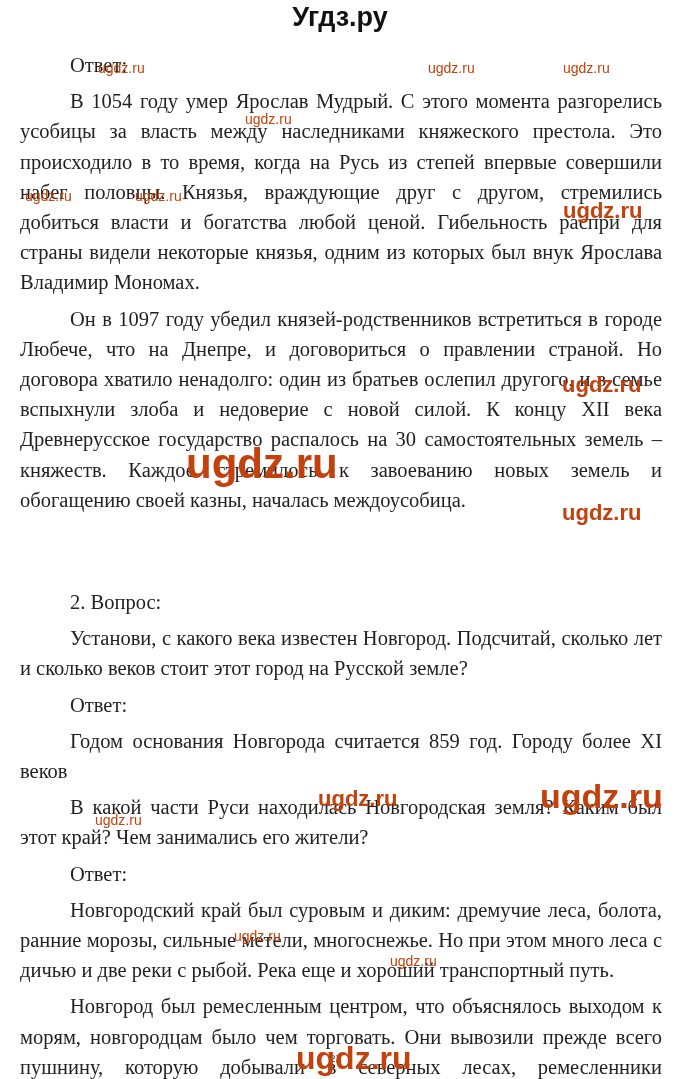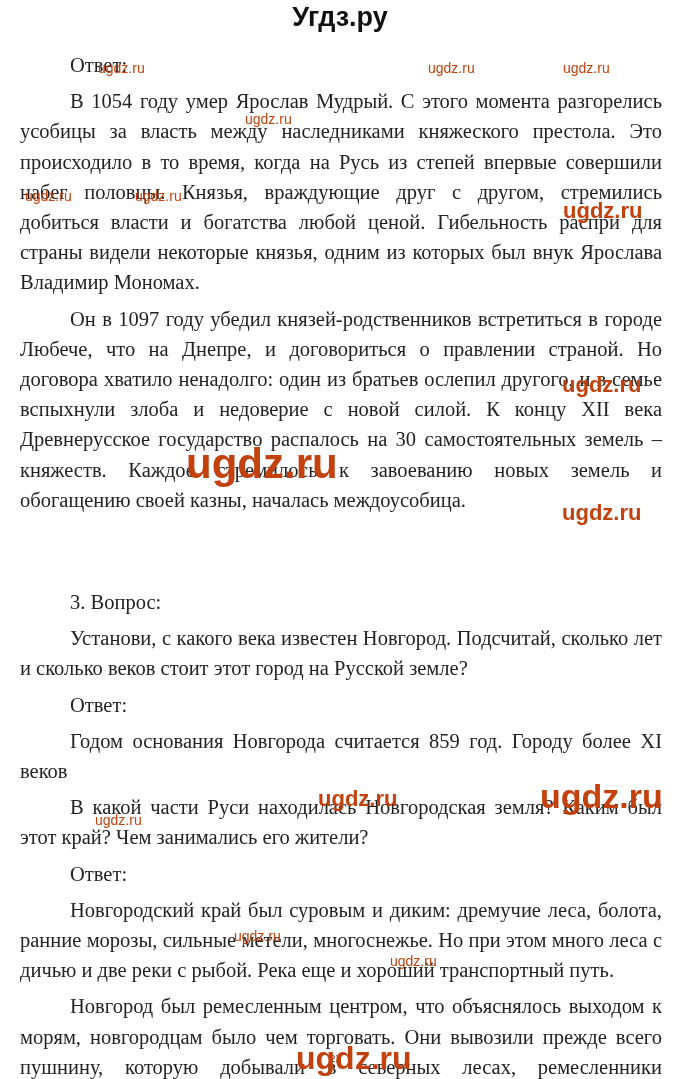--- a/index.html
+++ b/index.html
@@ -22,21 +22,21 @@
 </head>
 <body>
 
 <div class="site-title">Угдз.ру</div>
 
 <div class="doc">
   <p class="p label">Ответ:</p>
   <p class="p">В 1054 году умер Ярослав Мудрый. С этого момента разгорелись усобицы за власть между наследниками княжеского престола. Это происходило в то время, когда на Русь из степей впервые совершили набег половцы. Князья, враждующие друг с другом, стремились добиться власти и богатства любой ценой. Гибельность распри для страны видели некоторые князья, одним из которых был внук Ярослава Владимир Мономах.</p>
   <p class="p">Он в 1097 году убедил князей-родственников встретиться в городе Любече, что на Днепре, и договориться о правлении страной. Но договора хватило ненадолго: один из братьев ослепил другого, и в семье вспыхнули злоба и недоверие с новой силой. К концу XII века Древнерусское государство распалось на 30 самостоятельных земель – княжеств. Каждое стремилось к завоеванию новых земель и обогащению своей казны, началась междоусобица.</p>
   <div class="gap"></div>
-  <p class="p label">3. Вопрос:</p>
+  <p class="p label">2. Вопрос:</p>
   <p class="p">Установи, с какого века известен Новгород. Подсчитай, сколько  лет и сколько веков стоит этот город на Русской земле?</p>
   <p class="p label">Ответ:</p>
   <p class="p label">Годом основания Новгорода считается  859 год. Городу более XI  веков</p>
   <p class="p">В какой части Руси находилась Новгородская земля? Каким был этот край?  Чем занимались его жители?</p>
   <p class="p label">Ответ:</p>
   <p class="p">Новгородский край был суровым и диким: дремучие леса, болота, ранние морозы, сильные метели, многоснежье. Но при этом много леса с дичью и две реки с рыбой. Река еще и хороший транспортный путь.</p>
   <p class="p">Новгород был ремесленным центром, что объяснялось выходом к морям, новгородцам было чем торговать. Они вывозили прежде всего пушнину, которую добывали в северных лесах, ремесленники поставляли на внутренний и зарубежный рынки свои изделия. Славился Новгород своими мастерами кузнечного и гончарного дела, золотых и серебряных дел, оружейниками, плотниками, кожевенниками. Город слыл образованным, писание осуществлялось при помощи грамот которые писали на бересте.</p>
 
 </div>
 

